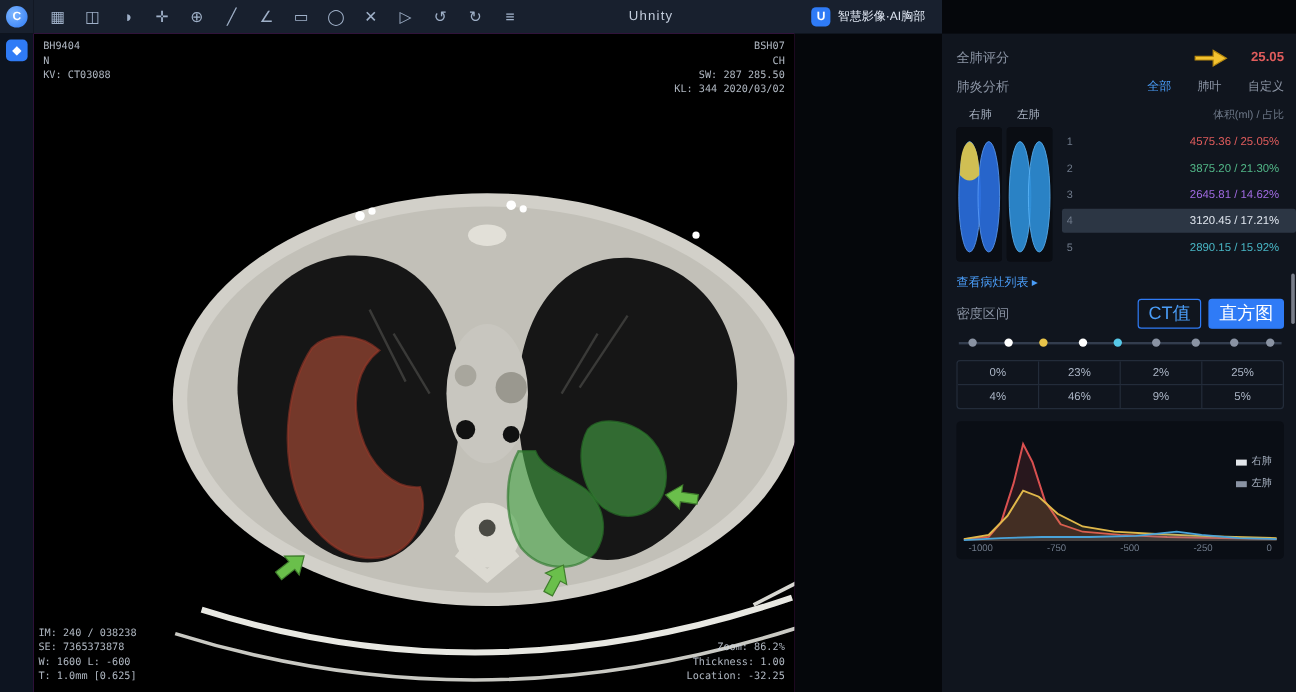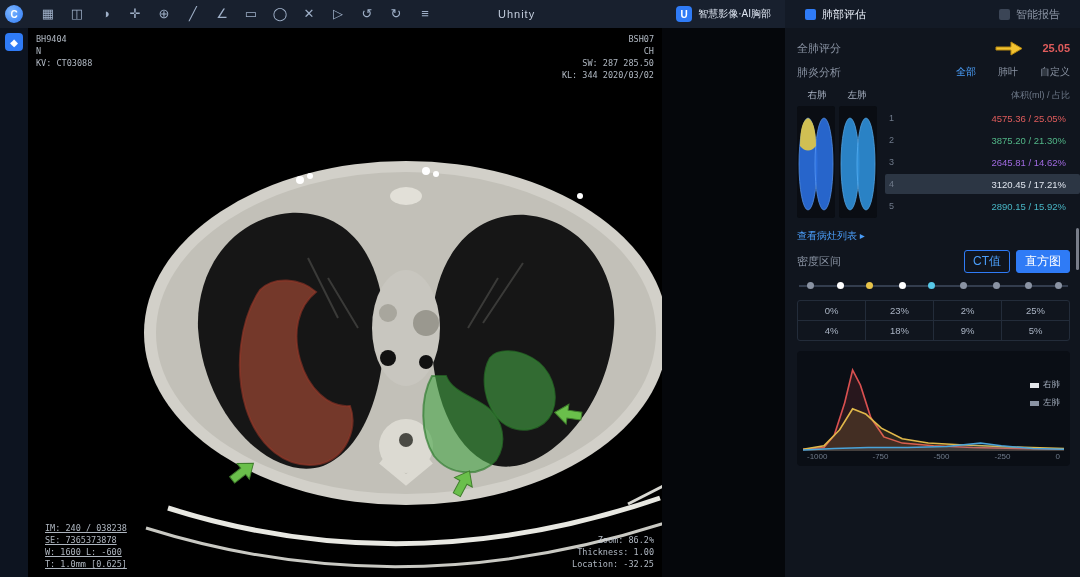--- a/index.html
+++ b/index.html
@@ -5,41 +5,41 @@
   * { box-sizing: border-box; margin: 0; padding: 0; }
   body { background:#000; font-family:"Liberation Sans", sans-serif; }
   .app { position:relative; width:1080px; height:577px; background:#05070b; overflow:hidden; }
 
   
   .logo-cell { position:absolute; left:0; top:0; width:28px; height:28px; background:#18202e; display:flex; align-items:center; justify-content:center; }
   .app-logo { width:18px; height:18px; border-radius:50%; background:radial-gradient(circle at 35% 35%, #7db6ff, #2f7bf6); color:#fff; font-size:10px; display:flex; align-items:center; justify-content:center; font-weight:bold; }
   .topbar { position:absolute; left:28px; top:0; width:757px; height:28px; background:#18202e; display:flex; align-items:center; }
   .tools { display:flex; gap:9px; padding-left:10px; }
   .tool { color:#9fb0c8; font-size:13px; width:20px; height:20px; line-height:20px; text-align:center; cursor:pointer; border-radius:3px; }
-  .title { color:#c3cddd; font-size:11px; letter-spacing:1px; margin-left:31px;padding-left:32px; }
+  .title { color:#c3cddd; font-size:11px; letter-spacing:1px; margin-left:57px;padding-left:32px; }
   .brand { display:flex; align-items:center; gap:6px; margin-left:auto; margin-right:14px; }
   .brand-logo { width:16px; height:16px; border-radius:4px; background:#2f7bf6; color:#fff; font-size:10px; display:flex; align-items:center; justify-content:center; font-weight:bold; }
   .brand-text { color:#dfe6f2; font-size:10px; }
   .paneltabs { position:absolute; left:785px; top:0; width:295px; height:28px; background:#131a26; display:flex; align-items:center; justify-content:space-between; padding:0 20px; }
   .ptab { display:flex; gap:6px; align-items:center; font-size:11px; color:#8a93a3; cursor:pointer; }
   .ptab.active { color:#e8eef8; }
   .ticon { width:11px; height:11px; border-radius:2px; background:#3b4556; }
   .ptab.active .ticon { background:#2f7bf6; }
 
   
   .leftstrip { position:absolute; left:0; top:28px; width:28px; height:549px; background:#0d1420; }
   .leftstrip .side-logo { margin:5px auto; width:18px; height:18px; border-radius:4px; background:#2f7bf6; color:#fff; font-size:10px; display:flex; align-items:center; justify-content:center; }
 
   
   .viewer { position:absolute; left:28px; top:28px; width:634px; height:549px; background:#701a75; overflow:hidden;padding-left:48px; }
   .viewer svg.ct { position:absolute; left:0; top:0; }
   .ov { position:absolute; font-size:8.5px; line-height:1.4; color:#cdd6e2; font-family:"DejaVu Sans Mono", monospace; opacity:.85; z-index:5; }
   .ov.tl { left:8px; top:6px; }
   .ov.tr { right:8px; top:6px; text-align:right; }
-  .ov.bl { left:17px; bottom:6px;text-decoration:underline; }
+  .ov.bl { left:4px; bottom:6px; }
   .ov.br { right:8px; bottom:6px; text-align:right; }
 
   
   .panel { position:absolute; left:785px; top:28px; width:295px; height:549px; background:#10151e; padding:8px 10px 0 12px; }
   .prow { display:flex; align-items:center; justify-content:flex-start; height:24px; }
   .plabel { color:#8a93a3; font-size:11px; }
   .score-value { margin-left:auto; color:#e05c5c; font-size:11px; font-weight:bold; }
   .ann-arrow { margin-left:auto; margin-right:6px; }
   .score-value { margin-left:12px; }
   .focus-check { margin-left:auto; width:13px; height:13px; border-radius:3px; background:#2f7bf6; color:#fff; font-size:9px; line-height:13px; text-align:center; cursor:pointer; }
@@ -53,21 +53,21 @@
   .thumbs { display:flex; gap:4px; }
   .thumb { width:38px; height:112px; background:#0a0d13; border-radius:3px; cursor:pointer; }
   .lobe-list { flex:1; margin-left:8px; display:flex; flex-direction:column; justify-content:space-between; padding:2px 0; }
   .lobe-row { display:flex; align-items:center; height:20px; padding:0 4px; border-radius:2px; cursor:pointer; }
   .lobe-row .idx { color:#6f7a8a; font-size:9px; width:12px; }
   .lobe-row .val { margin-left:auto; font-size:9.5px; }
   .lobe-row.selected { background:#2c3644; margin-right:-10px; padding-right:14px; }
   .more-link { margin-top:8px; color:#4a9df8; font-size:10px; cursor:pointer; height:20px; line-height:20px; }
   .density-row { display:flex; align-items:center; height:26px; margin-top:2px;justify-content:space-between; }
   .dbtns { margin-left:auto; display:flex; gap:6px; }
-  .dbtn { font-size:12px; padding:2px 8px; border-radius:3px; cursor:pointer; }
+  .dbtn { font-size:15px; padding:2px 8px; border-radius:3px; cursor:pointer; }
   .dbtn.outline { color:#4a9df8; border:1px solid #2f7bf6; background:transparent; }
   .dbtn.solid { color:#fff; background:#2f7bf6; border:1px solid #2f7bf6; }
   .slider { position:relative; height:16px; margin:4px 2px 6px 2px; cursor:pointer; }
   .slider-line { position:absolute; left:0; right:0; top:7px; height:2px; background:#333d4e; }
   .sdot { position:absolute; top:4px; width:7px; height:7px; border-radius:50%; }
   .pct-grid { border:1px solid #232c3a; border-radius:3px; overflow:hidden; }
   .pct-row { display:flex; border-bottom:1px solid #232c3a; }
   .pct-row:last-child { border-bottom:none; }
   .pct-cell { flex:1; text-align:center; font-size:9.5px; color:#aab4c4; padding:4px 0; border-right:1px solid #232c3a; }
   .pct-cell:last-child { border-right:none; }
@@ -105,30 +105,20 @@
         <span class="tool">↻</span>
         <span class="tool">≡</span>
       </div>
     <span class="title">Uhnity</span>
     <div class="brand">
       <span class="brand-logo">U</span>
       <span class="brand-text">智慧影像·AI胸部</span>
     </div>
   </header>
 
-  <div class="paneltabs">
-    <div class="ptab active">
-      <span class="ticon"></span>
-      <span>肺部评估</span>
-    </div>
-    <div class="ptab">
-      <span class="ticon"></span>
-      <span>智能报告</span>
-    </div>
-  </div>
 
   <aside class="leftstrip">
     <div class="side-logo">◆</div>
   </aside>
 
   <div class="viewer">
     <svg class="ct" width="757" height="549" viewBox="0 0 757 549">
       <rect x="0" y="0" width="757" height="549" fill="#000"></rect>
 
       <ellipse cx="378" cy="305" rx="262" ry="172" fill="#d2d0c9"></ellipse>
@@ -285,21 +275,21 @@
 
     <div class="pct-grid">
         <div class="pct-row">
           <span class="pct-cell">0%</span>
           <span class="pct-cell">23%</span>
           <span class="pct-cell">2%</span>
           <span class="pct-cell">25%</span>
         </div>
         <div class="pct-row">
           <span class="pct-cell">4%</span>
-          <span class="pct-cell">18%</span>
+          <span class="pct-cell">46%</span>
           <span class="pct-cell">9%</span>
           <span class="pct-cell">5%</span>
         </div>
       </div>
 
     <div class="hist">
       <svg viewBox="0 0 232 92" preserveAspectRatio="none">
           <polygon points="0,92 0.0,90.2 18.6,88.5 27.8,76.2 37.1,43.6 44.1,11.0 51.0,26.0 60.3,58.6 71.9,77.9 88.2,84.1 116.0,86.7 150.8,88.5 190.2,89.4 232.0,90.2 232,92" fill="#d95050" fill-opacity="0.15"></polygon>
           <polyline points="0.0,90.2 18.6,88.5 27.8,76.2 37.1,43.6 44.1,11.0 51.0,26.0 60.3,58.6 71.9,77.9 88.2,84.1 116.0,86.7 150.8,88.5 190.2,89.4 232.0,90.2" fill="none" stroke="#d95050" stroke-width="1.5"></polyline>
           <polygon points="0,92 0.0,90.2 18.6,86.7 32.5,70.9 44.1,49.8 55.7,55.0 69.6,69.1 88.2,79.7 111.4,84.1 139.2,85.8 174.0,87.6 232.0,89.4 232,92" fill="#e0b84a" fill-opacity="0.15"></polygon>

